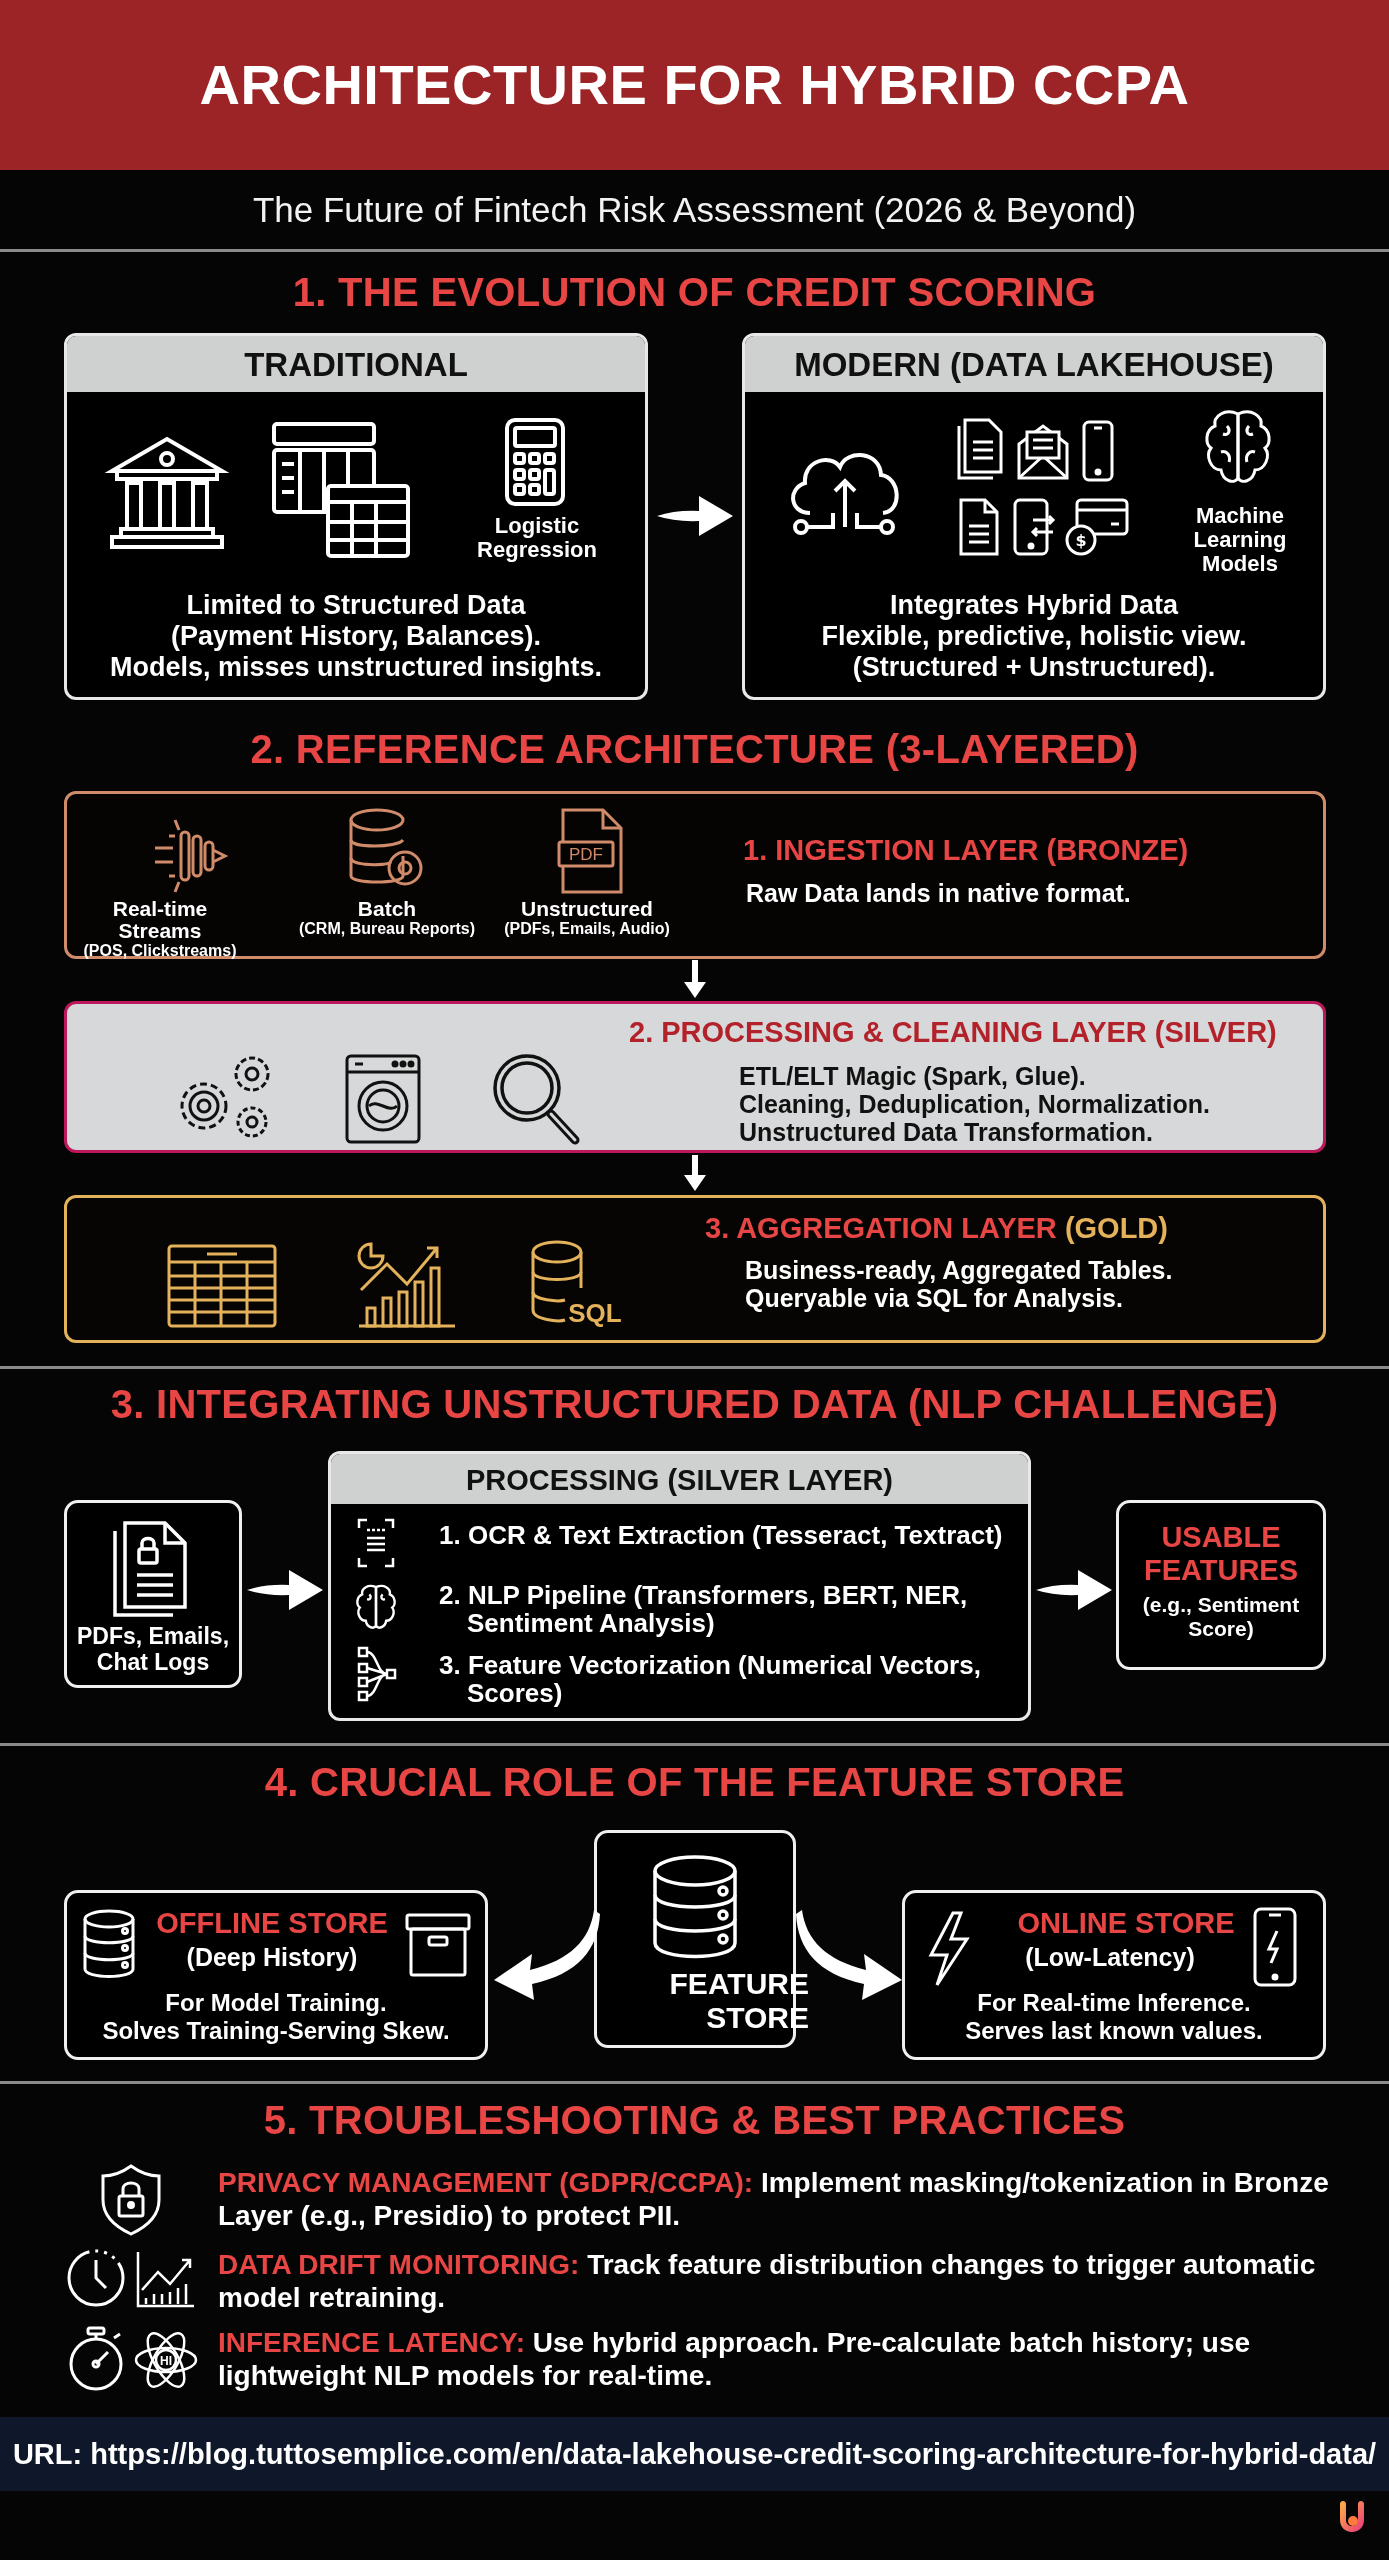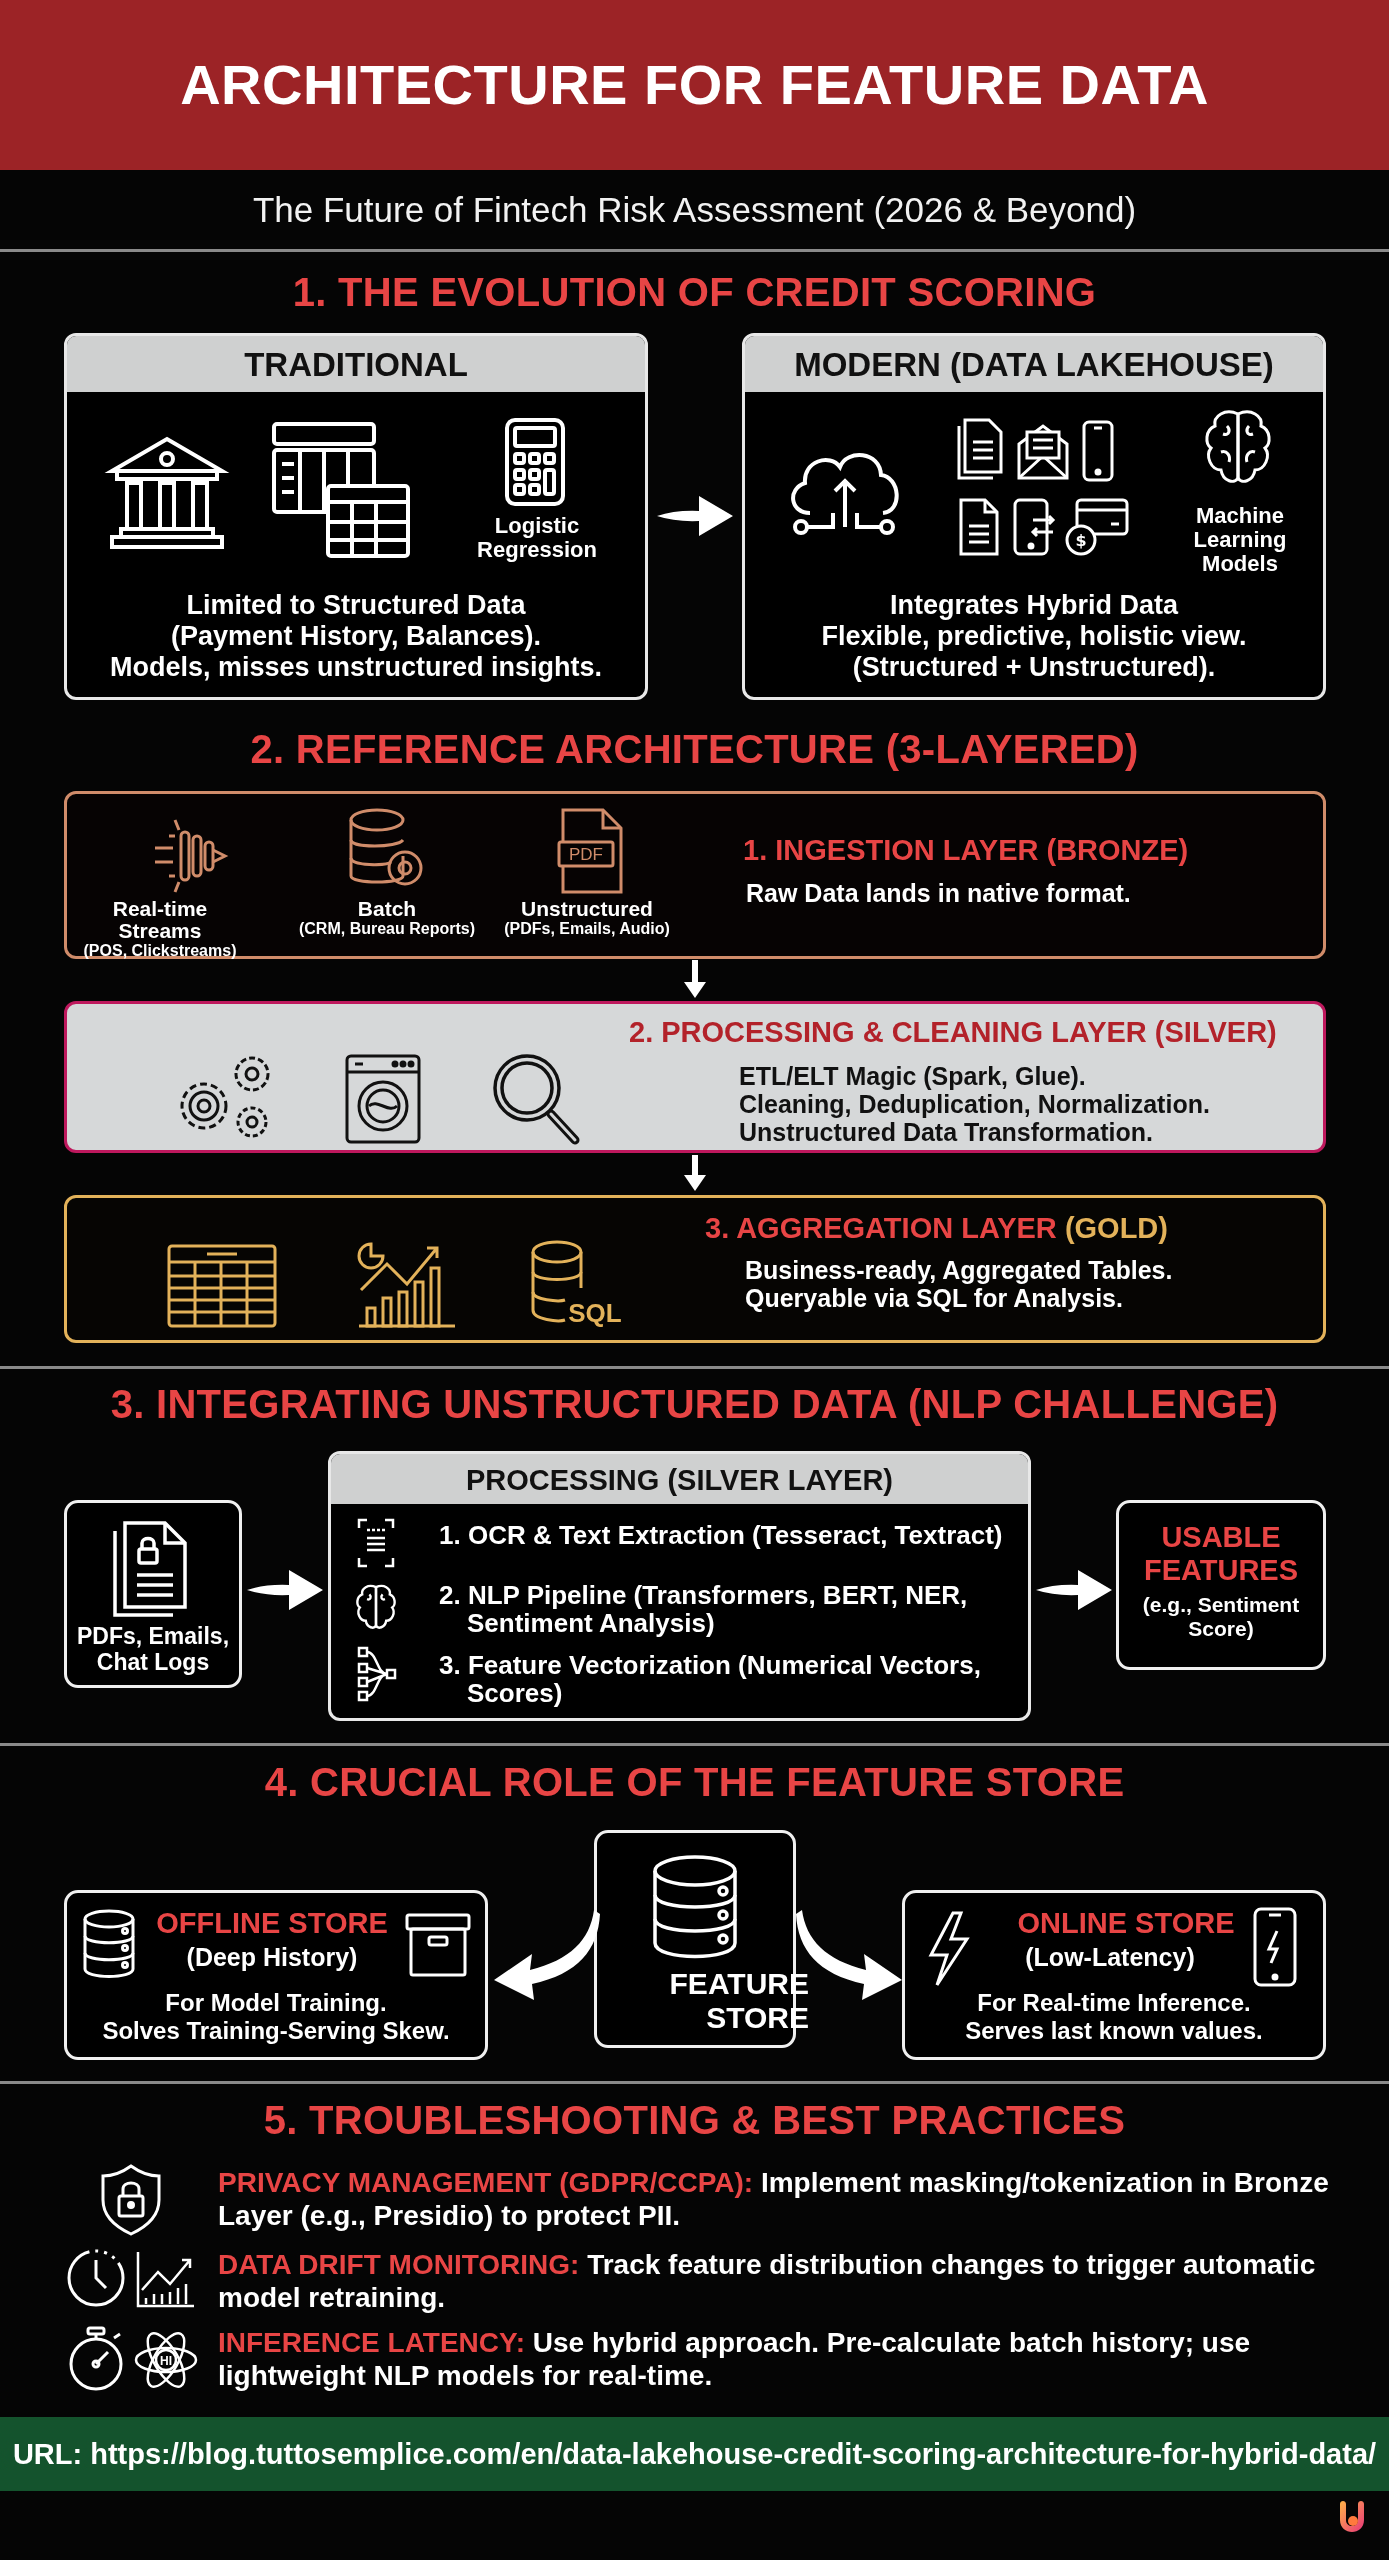--- a/index.html
+++ b/index.html
@@ -33,29 +33,29 @@
   .layer-title { font-weight: 700; font-size: 29px; }
   .layer-desc { font-size: 25px; font-weight: 700; line-height: 28px; }
   .ilabel { font-size: 21px; font-weight: 700; text-align: center; color: #fff; line-height: 22px; }
   .isub { font-size: 16px; font-weight: 700; text-align: center; color: #fff; line-height: 18px; }
 
   .wbox { border: 3px solid #f0f0f0; border-radius: 14px; background: #000; }
   .nlp-list .row { position: absolute; left: 0; font-size: 26px; font-weight: 700; line-height: 30px; color: #fff; }
 
   .bp-row { position: absolute; left: 218px; width: 1120px; font-size: 28px; font-weight: 700; line-height: 33px; color: #fff; }
 
-  .footer { left: 0; top: 2417px; width: 1389px; height: 74px; background: #14532d; text-align: center; font-size: 29px; font-weight: 700; line-height: 74px; color: #fff; }
+  .footer { left: 0; top: 2417px; width: 1389px; height: 74px; background: #0f172a; text-align: center; font-size: 29px; font-weight: 700; line-height: 74px; color: #fff; }
 
   svg { display: block; overflow: visible; }
 </style>
 </head>
 <body>
 
 <div class="abs header">
-  <div class="t">ARCHITECTURE FOR FEATURE DATA</div>
+  <div class="t">ARCHITECTURE FOR HYBRID CCPA</div>
 </div>
 <div class="abs subtitle">The Future of Fintech Risk Assessment (2026 &amp; Beyond)</div>
 <div class="abs divider" style="top:249px"></div>
 
 <div class="abs sec-title" style="top:270px">1. THE EVOLUTION OF CREDIT SCORING</div>
 
 <div class="abs card" style="left:64px; top:333px; width:584px; height:367px;">
   <div class="hd">TRADITIONAL</div>
 
   <div class="abs" style="left:40px; top:95px;">

